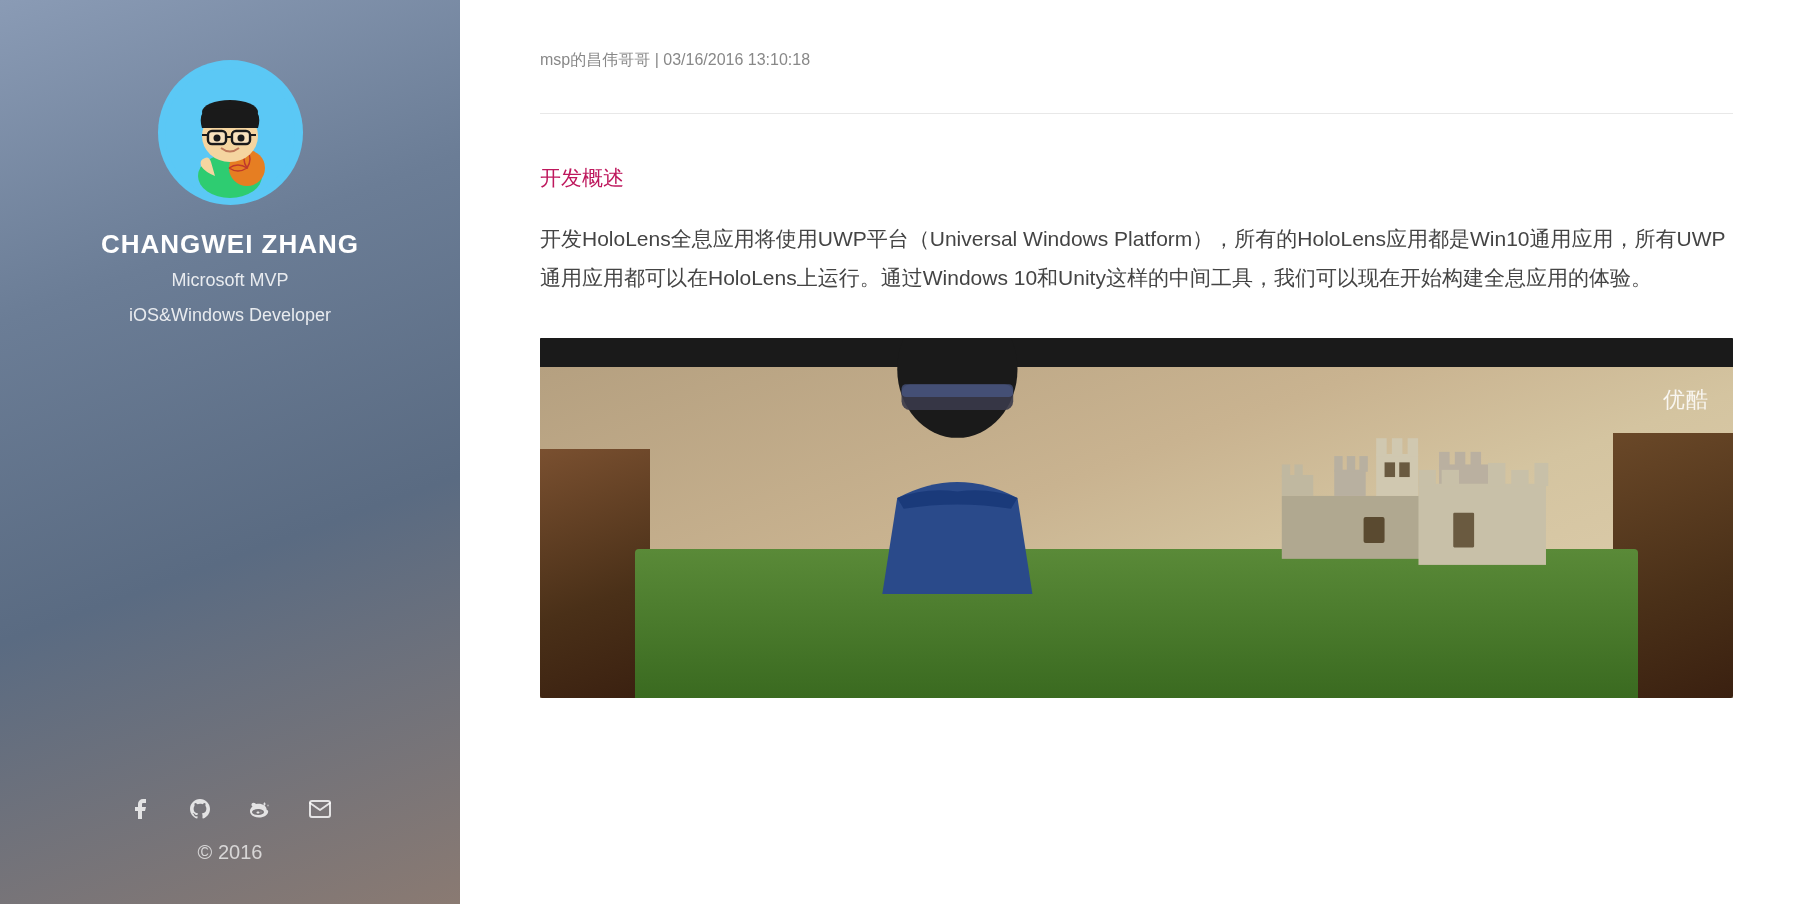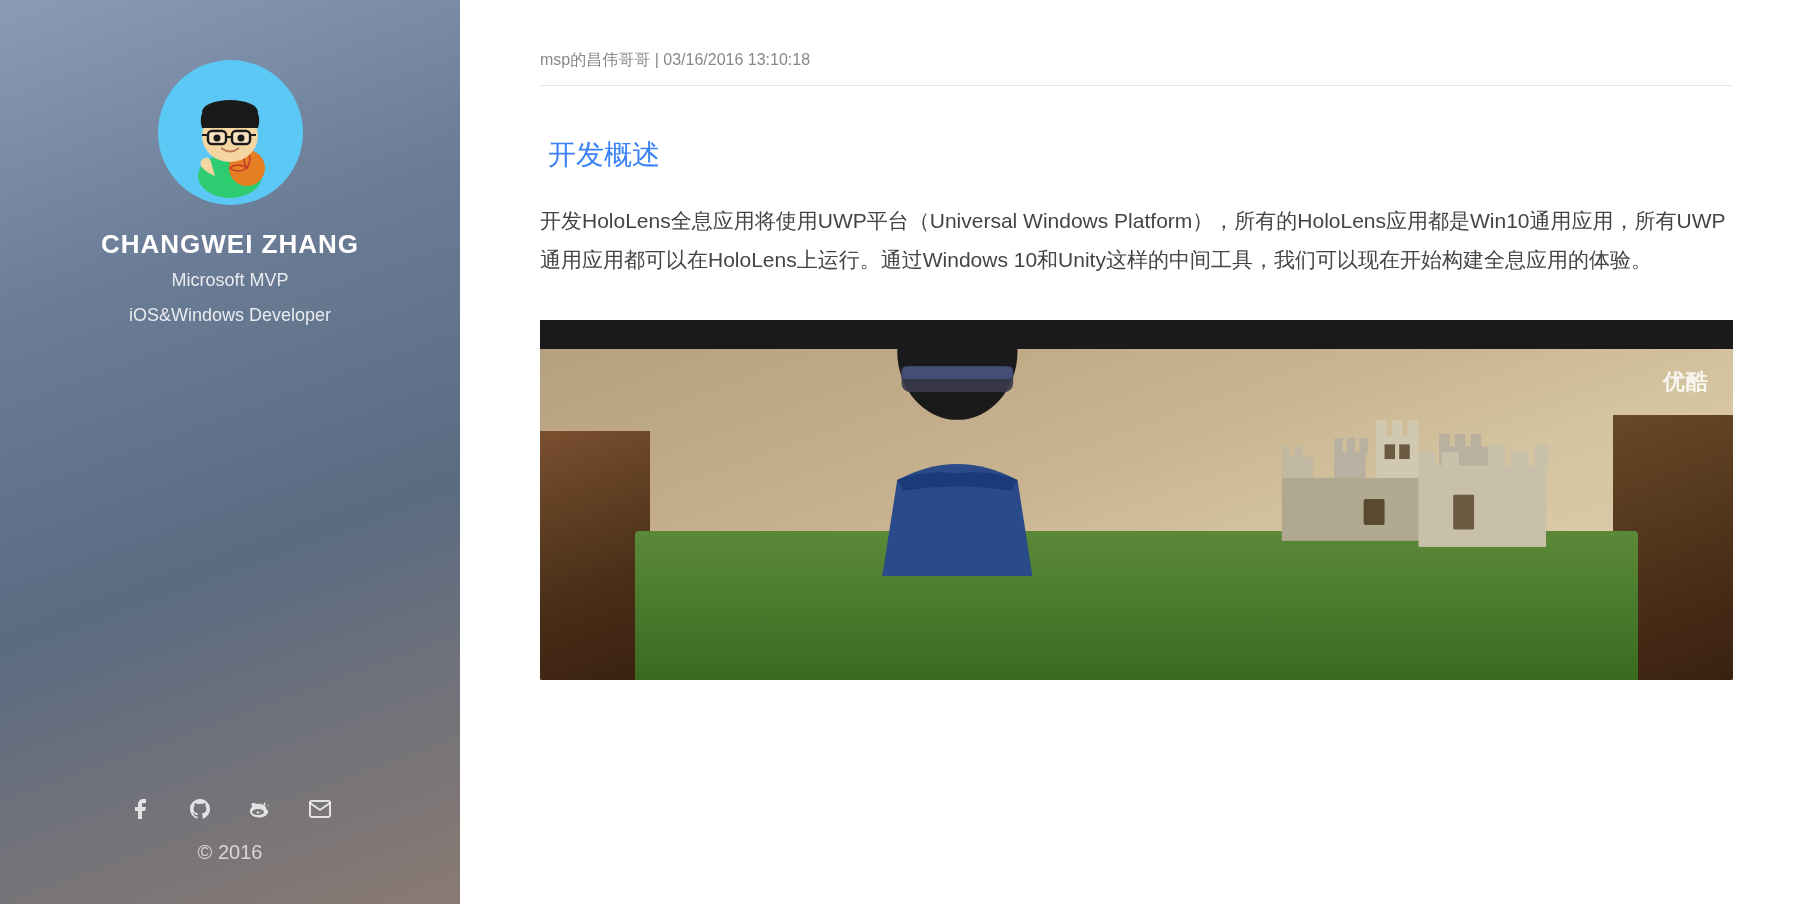--- a/index.html
+++ b/index.html
@@ -111,29 +111,29 @@
       font-weight: 400;
       color: #222;
       margin-bottom: 14px;
       line-height: 1.2;
     }
 
     .article-meta {
       font-size: 16px;
       color: #888;
       margin-bottom: 0;
-      padding-bottom: 14px;
+      padding-bottom: 42px;
       border-bottom: 1px solid #e8e8e8;
     }
 
     .section-title {
-      font-size: 28px;
+      font-size: 21px;
       font-weight: 400;
-      color: #3b82f6;
-      margin: 50px 0 28px 8px;
+      color: #be185d;
+      margin: 50px 0 28px 0;
     }
 
     .article-body {
       font-size: 21px;
       color: #444;
       line-height: 1.85;
       margin-bottom: 40px;
     }
 
     .video-container {
@@ -188,21 +188,21 @@
       background: linear-gradient(180deg, #5a3820 0%, #3a2510 100%);
     }
 
     
     .youku-watermark {
       position: absolute;
       top: 18px;
       right: 24px;
       color: rgba(255,255,255,0.85);
       font-size: 22px;
-      font-weight: 700;
+      font-weight: 400;
       letter-spacing: 1px;
     }
 
     
     .video-topbar {
       position: absolute;
       top: 0;
       left: 0;
       right: 0;
       height: 32px;

